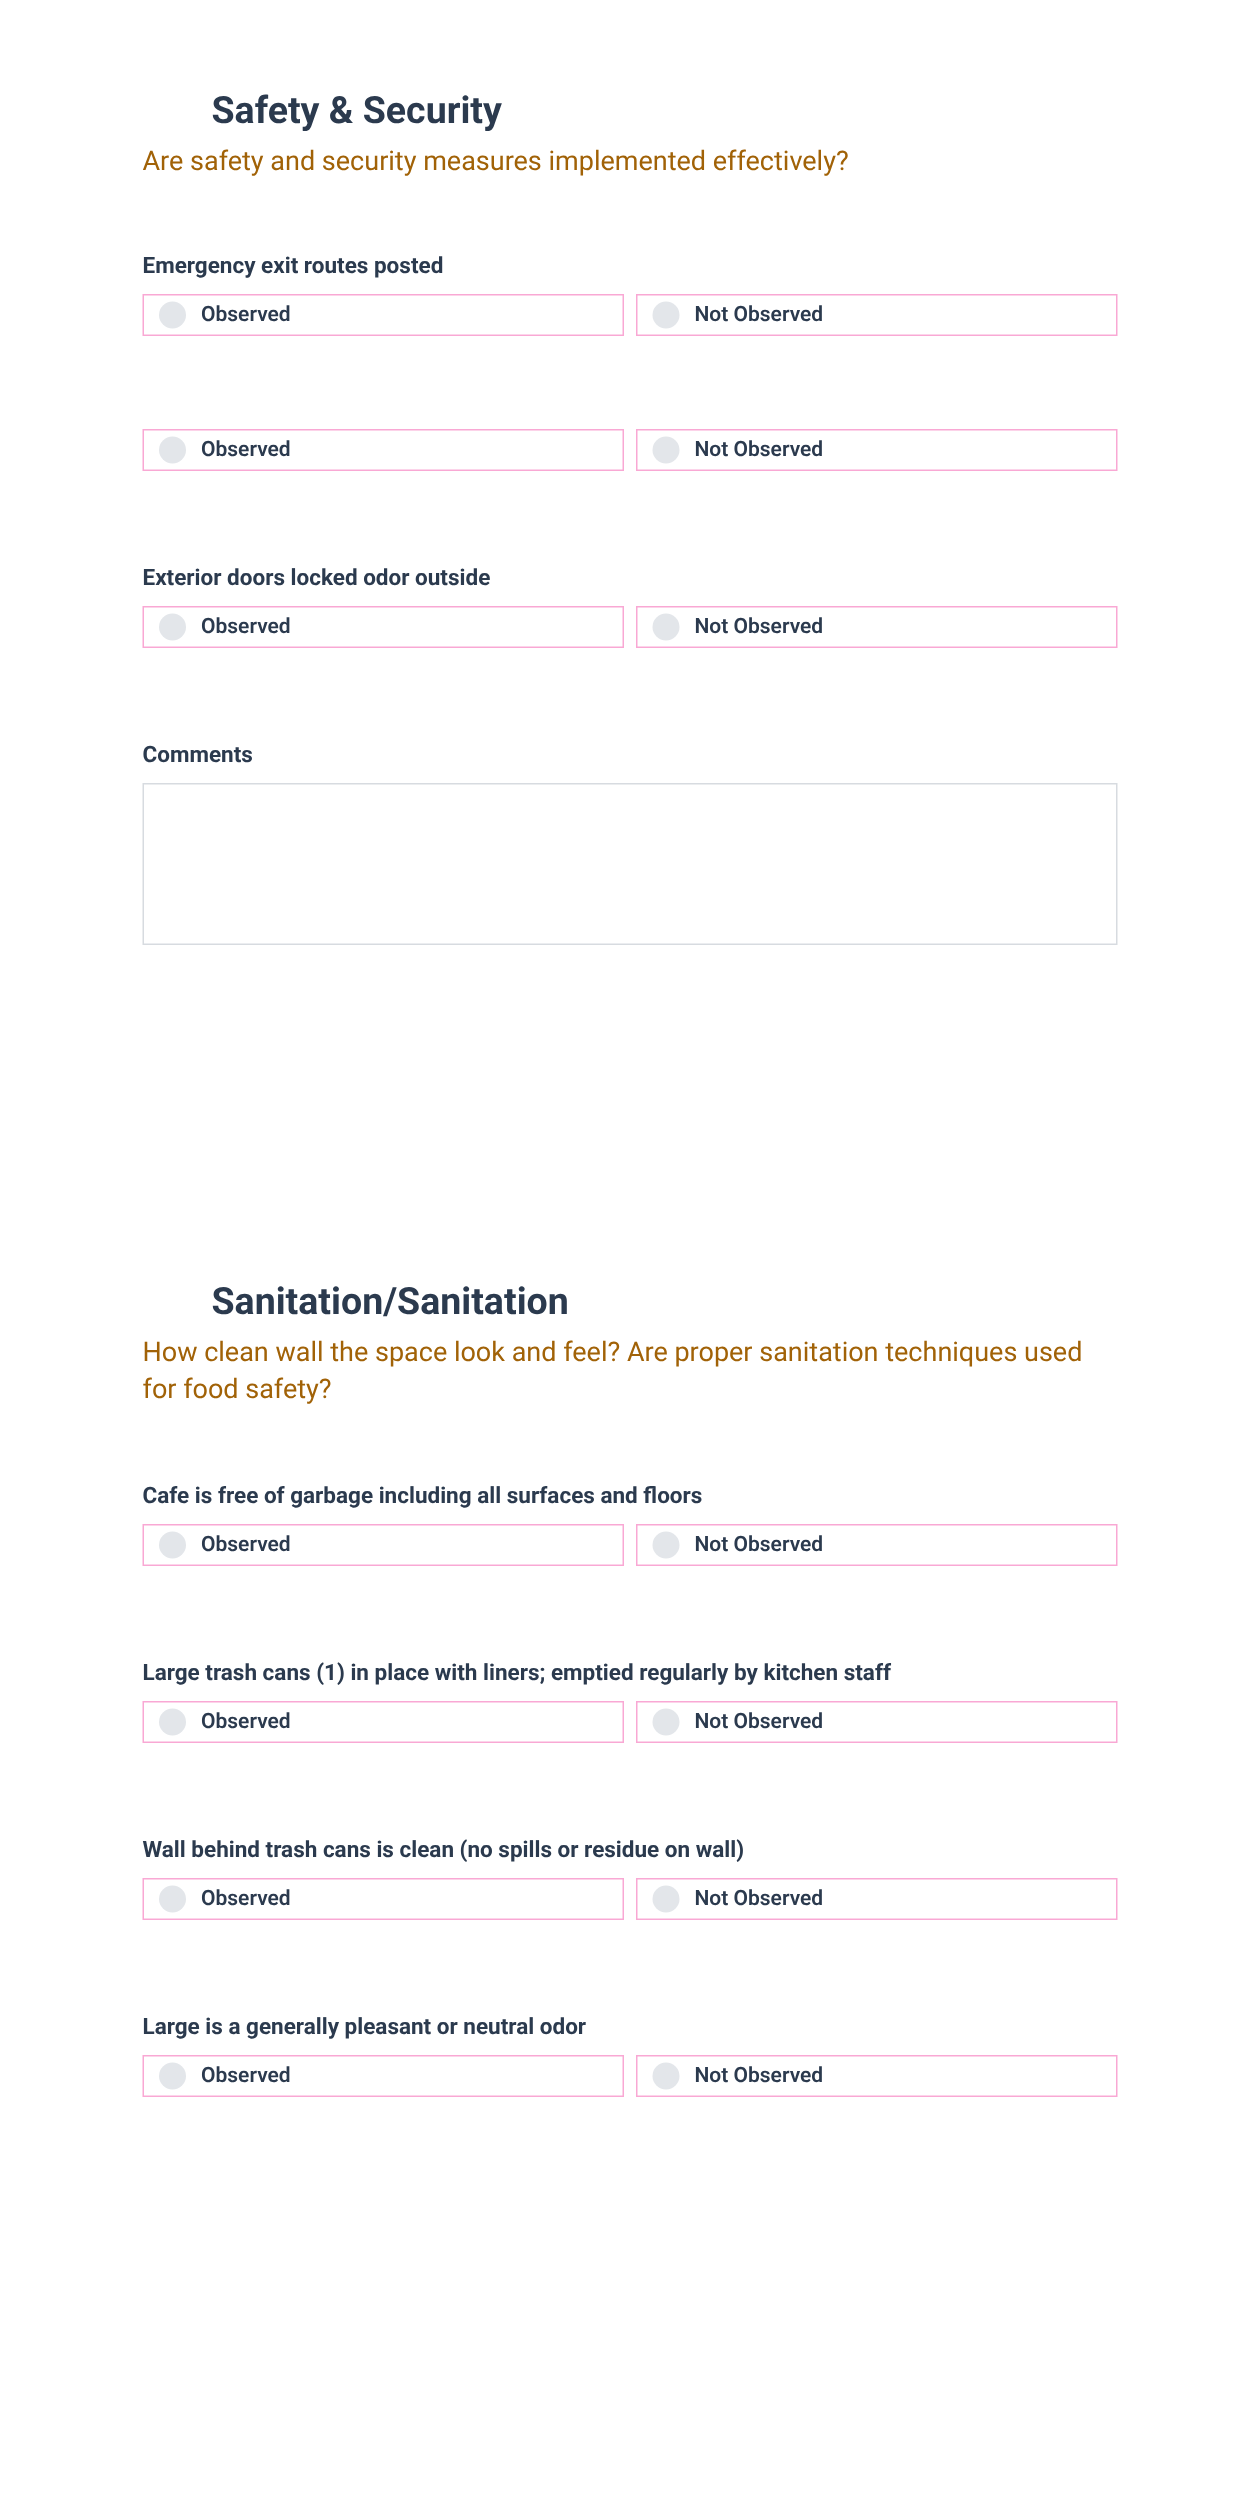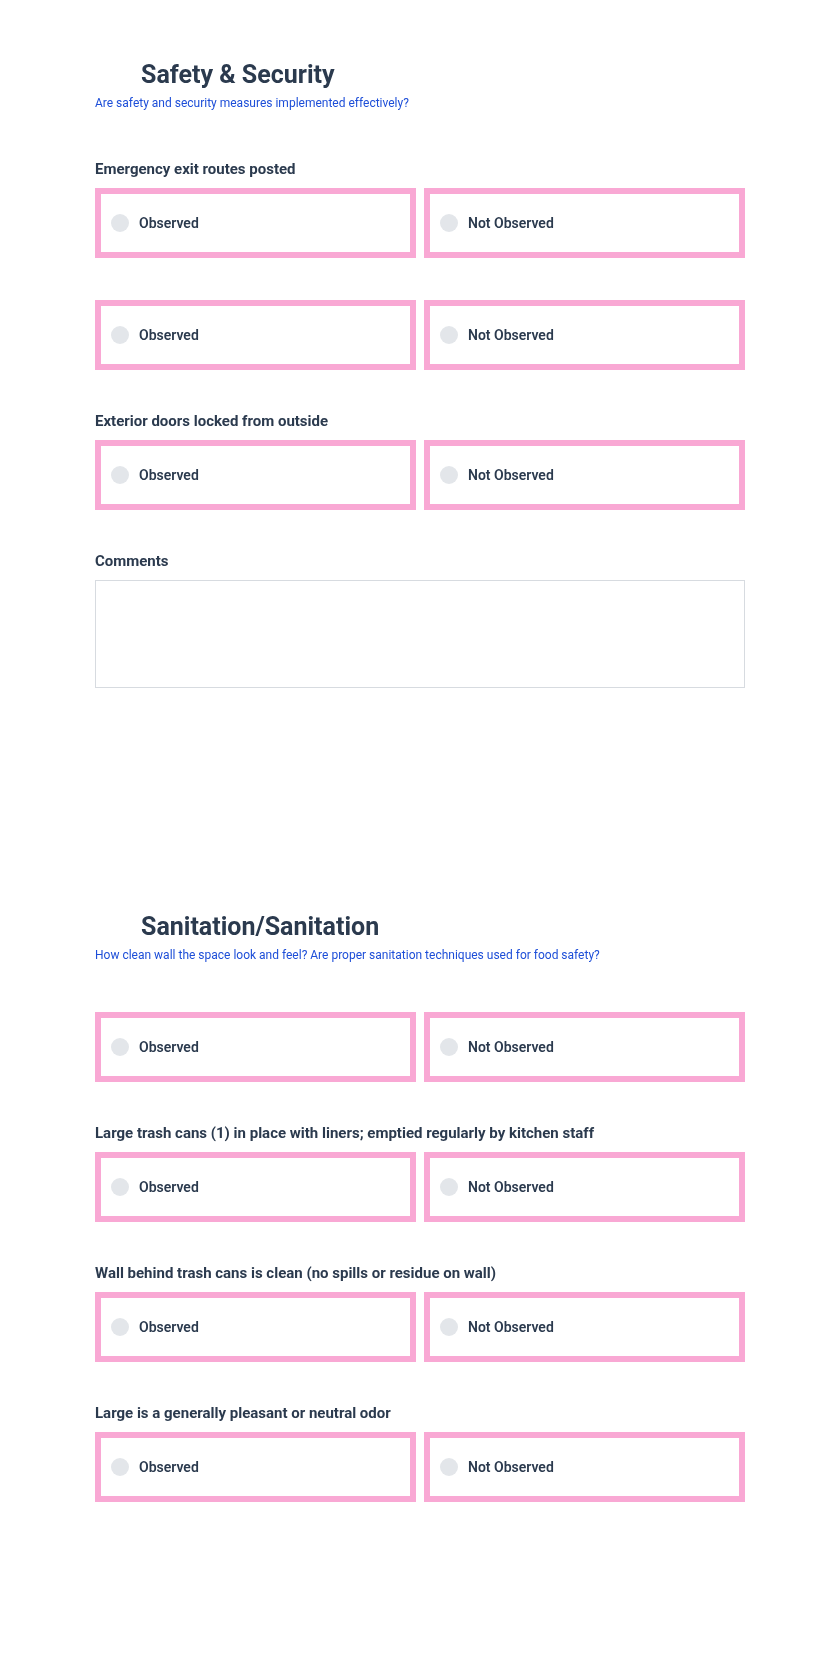--- a/index.html
+++ b/index.html
@@ -20,44 +20,44 @@
     margin-bottom: 0;
   }
   .section-title {
     font-size: 25px;
     font-weight: 700;
     color: #2b3a4e;
     margin-bottom: 6px;
     margin-left: 46px;
   }
   .section-subtitle {
-    font-size: 12px;
-    color: #1d4ed8;
+    font-size: 18px;
+    color: #a16207;
     line-height: 1.4;
     margin-bottom: 48px;
   }
   .question-block {
-    margin-bottom: 42px;
+    margin-bottom: 62px;
   }
   .question-label {
     font-size: 15px;
     font-weight: 700;
     color: #2b3a4e;
     margin-bottom: 10px;
   }
   .options-row {
     display: flex;
     gap: 8px;
   }
   .option-box {
     flex: 1;
     display: flex;
     align-items: center;
-    padding: 20px 10px;
-    border: 6px solid #f9a8d4;
+    padding: 4px 10px;
+    border: 1px solid #f9a8d4;
     background: #ffffff;
     cursor: pointer;
   }
   .radio-circle {
     width: 18px;
     height: 18px;
     border-radius: 50%;
     background: #e3e6ea;
     margin-right: 10px;
     flex-shrink: 0;
@@ -114,21 +114,21 @@
         <span class="option-label">Observed</span>
       </label>
       <label class="option-box">
         <span class="radio-circle"></span>
         <span class="option-label">Not Observed</span>
       </label>
     </div>
   </div>
 
   <div class="question-block">
-    <div class="question-label">Exterior doors locked from outside</div>
+    <div class="question-label">Exterior doors locked odor outside</div>
     <div class="options-row">
       <label class="option-box">
         <span class="radio-circle"></span>
         <span class="option-label">Observed</span>
       </label>
       <label class="option-box">
         <span class="radio-circle"></span>
         <span class="option-label">Not Observed</span>
       </label>
     </div>
@@ -138,20 +138,21 @@
     <div class="comments-label">Comments</div>
     <textarea class="comments-textarea" value="" style=""></textarea>
   </div>
 </div>
 
 <div class="section">
   <h2 class="section-title">Sanitation/Sanitation</h2>
   <p class="section-subtitle">How clean wall the space look and feel? Are proper sanitation techniques used for food safety?</p>
 
   <div class="question-block">
+    <div class="question-label">Cafe is free of garbage including all surfaces and floors</div>
     <div class="options-row">
       <label class="option-box">
         <span class="radio-circle"></span>
         <span class="option-label">Observed</span>
       </label>
       <label class="option-box">
         <span class="radio-circle"></span>
         <span class="option-label">Not Observed</span>
       </label>
     </div>

